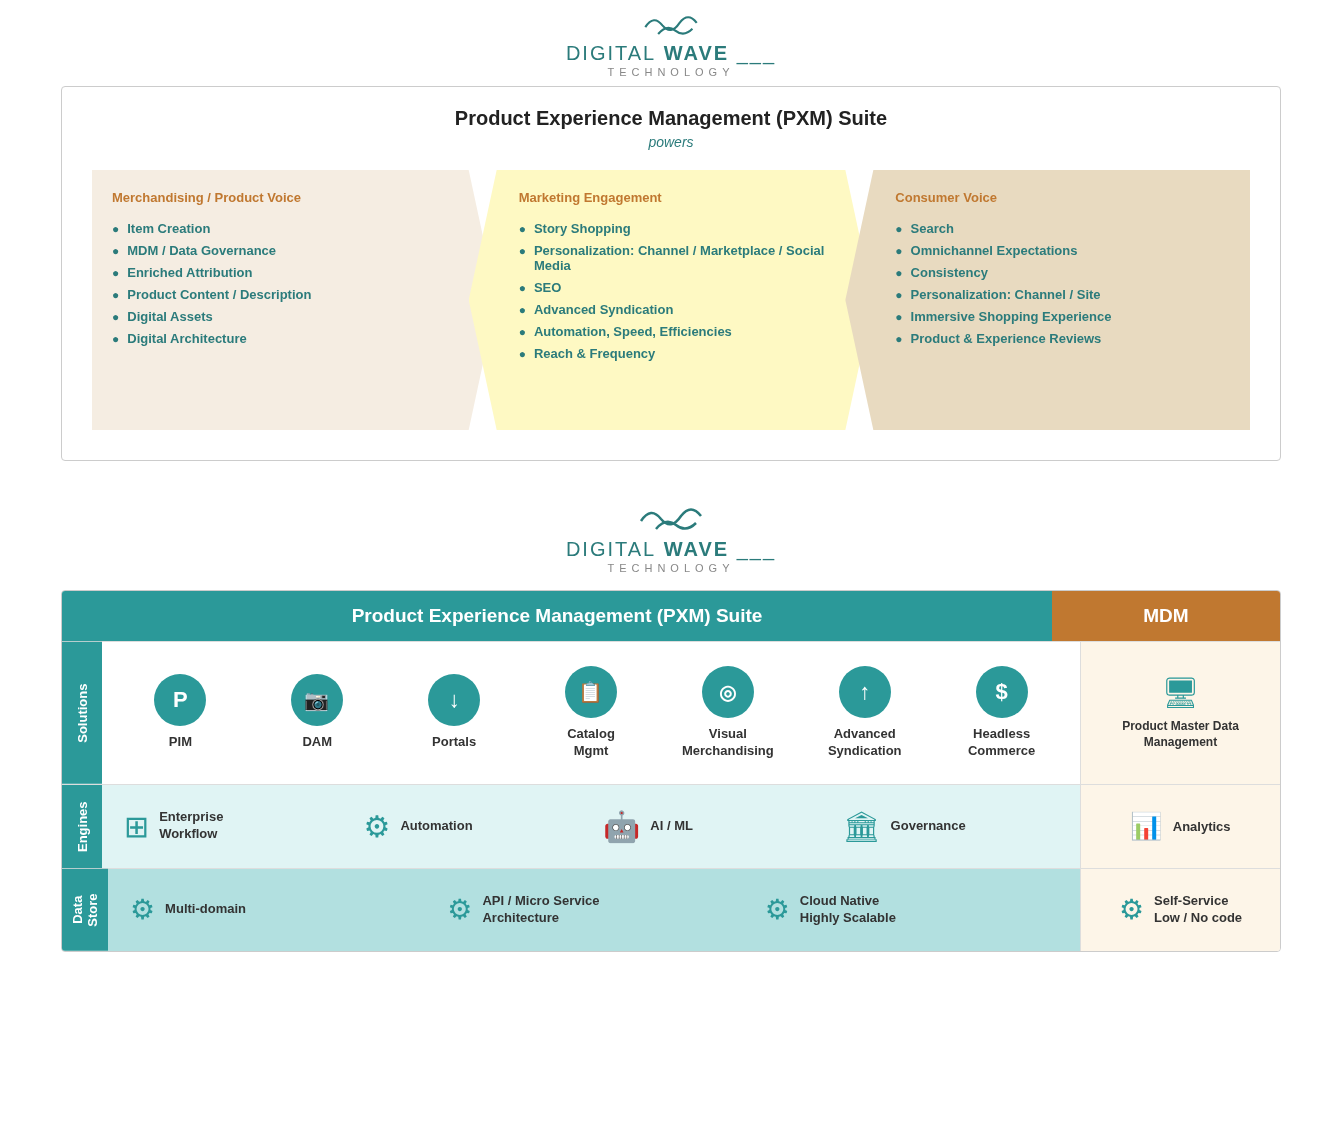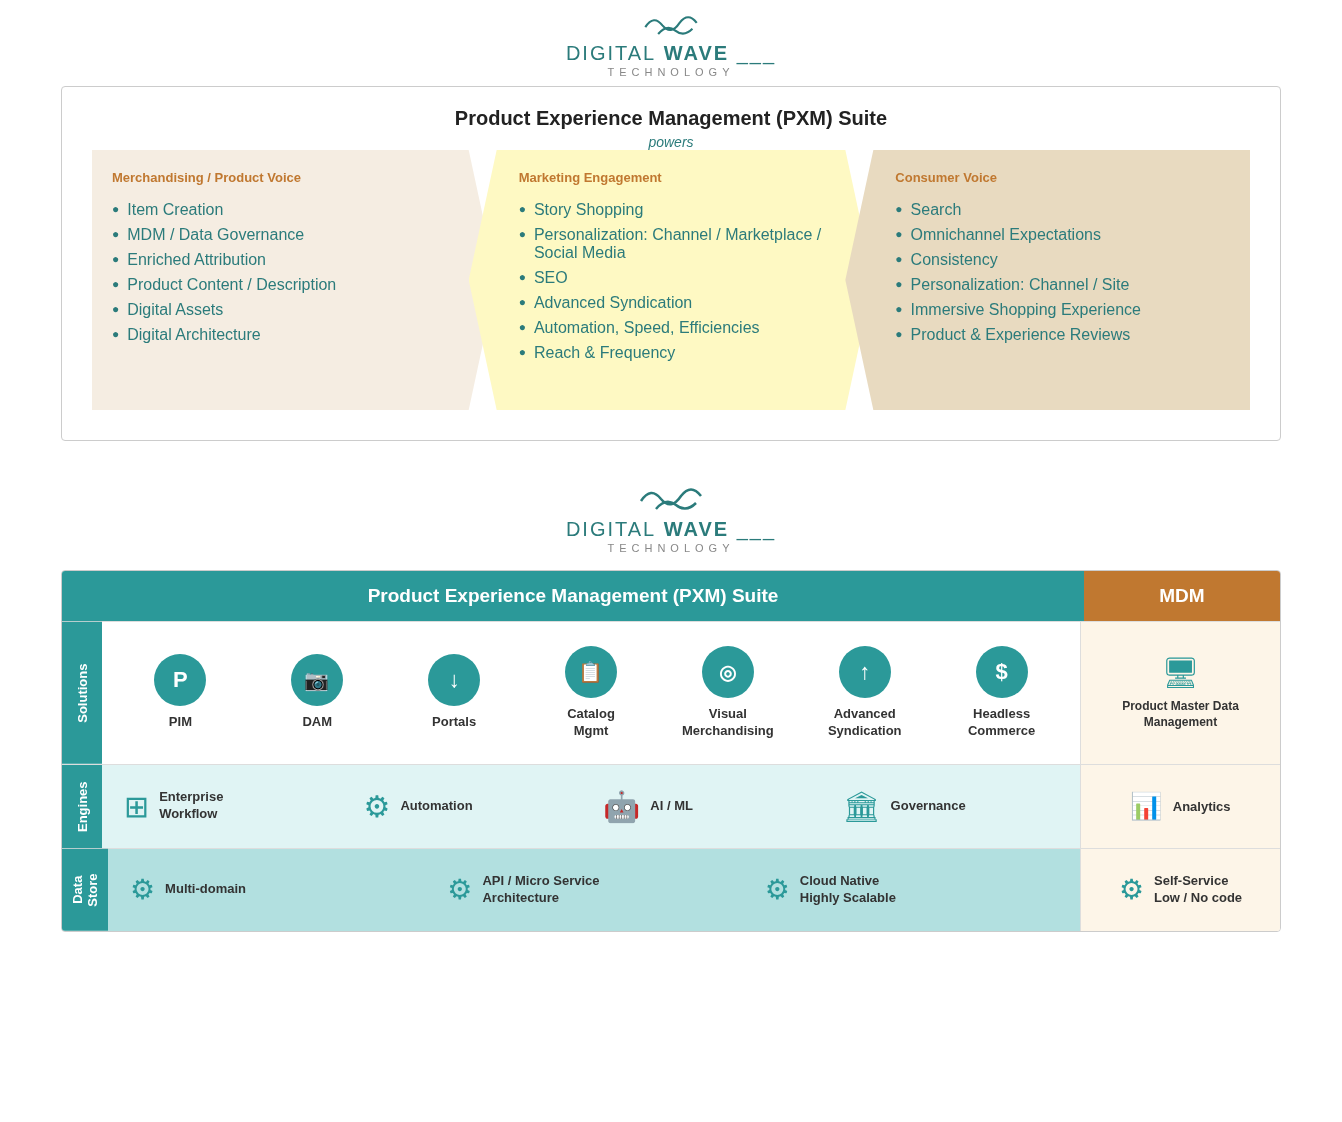--- a/index.html
+++ b/index.html
@@ -55,20 +55,21 @@
       text-align: center;
       font-size: 20px;
       font-weight: 700;
       color: #222;
       margin-bottom: 4px;
     }
     .top-card-subtitle {
       text-align: center;
       font-size: 14px;
       color: #2b7b7b;
+      margin-bottom: 20px;
       font-style: italic;
     }
 
     
     .arrow-row {
       display: flex;
       width: 100%;
       position: relative;
       height: 260px;
     }
@@ -116,22 +117,22 @@
       list-style: none;
       padding-left: 0;
     }
     .arrow-segment-2 .bullet-list,
     .arrow-segment-3 .bullet-list {
       padding-left: 30px;
     }
 
     .bullet-list li {
       color: #2b7b7b;
-      font-size: 16px;
-      font-weight: 400;
+      font-size: 13px;
+      font-weight: 700;
       margin-bottom: 7px;
       display: flex;
       align-items: flex-start;
     }
     .bullet-list li::before {
       content: '●';
       color: #2b7b7b;
       margin-right: 8px;
       font-size: 12px;
       flex-shrink: 0;
@@ -163,21 +164,21 @@
       background: #2b9999;
       flex: 1;
       text-align: center;
       padding: 14px 20px;
       font-size: 19px;
       font-weight: 700;
       color: #fff;
     }
     .bottom-header-mdm {
       background: #c07830;
-      width: 196px;
+      width: 228px;
       text-align: center;
       padding: 14px 20px;
       font-size: 19px;
       font-weight: 700;
       color: #fff;
     }
 
     
     .section-row {
       display: flex;

